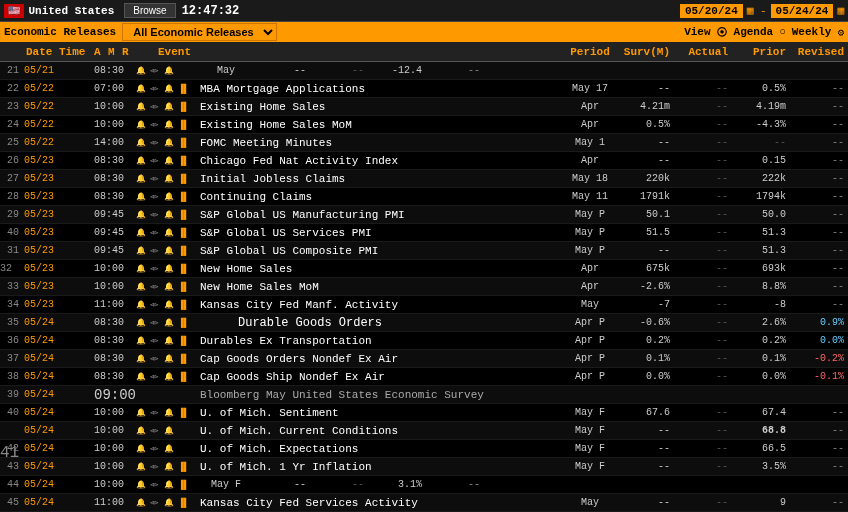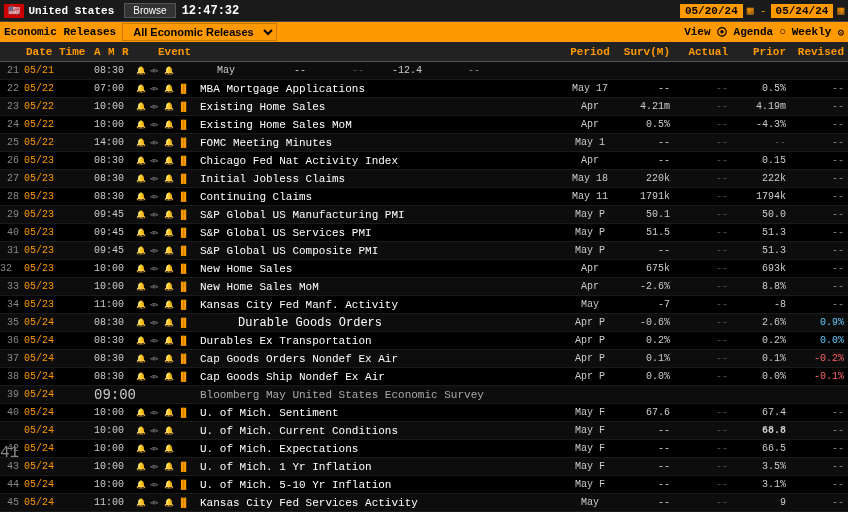--- a/index.html
+++ b/index.html
@@ -529,21 +529,20 @@
     <div class="col-revised" style="color:#888;font-size:10px;text-align:right;padding-right:4px;">--</div>
   </div>
     <div class="data-row">
     <div class="col-num" style="color:#888;font-size:10px;text-align:right;padding-right:3px;">44</div>
     <div class="col-date" style="color:#ff9900;font-size:10px;padding-left:2px;">05/24</div>
     <div class="col-time" style="color:#ccc;font-size:10px;">10:00</div>
     <div class="col-a" style="color:#888;font-size:8px;">🔔</div>
     <div class="col-m" style="color:#888;font-size:7px;">⊲⊳</div>
     <div class="col-r" style="color:#888;font-size:8px;">🔔</div>
     <div class="col-chart" style="color:#ff9900;font-size:9px;">▐▌</div>
-    <div class="col-event" style="color:#fff;font-size:11px;white-space:nowrap;overflow:hidden;text-overflow:ellipsis;">U. of Mich. 5-10 Yr Inflation</div>
     <div class="col-period" style="color:#ccc;font-size:10px;text-align:center;">May F</div>
     <div class="col-surv" style="color:#ccc;font-size:10px;text-align:right;padding-right:4px;">--</div>
     <div class="col-actual" style="color:#555;font-size:10px;text-align:right;padding-right:4px;">--</div>
     <div class="col-prior" style="color:#ccc;font-size:10px;text-align:right;padding-right:4px;">3.1%</div>
     <div class="col-revised" style="color:#888;font-size:10px;text-align:right;padding-right:4px;">--</div>
   </div>
     <div class="data-row alt">
     <div class="col-num" style="color:#888;font-size:10px;text-align:right;padding-right:3px;">45</div>
     <div class="col-date" style="color:#ff9900;font-size:10px;padding-left:2px;">05/24</div>
     <div class="col-time" style="color:#ccc;font-size:10px;">11:00</div>

